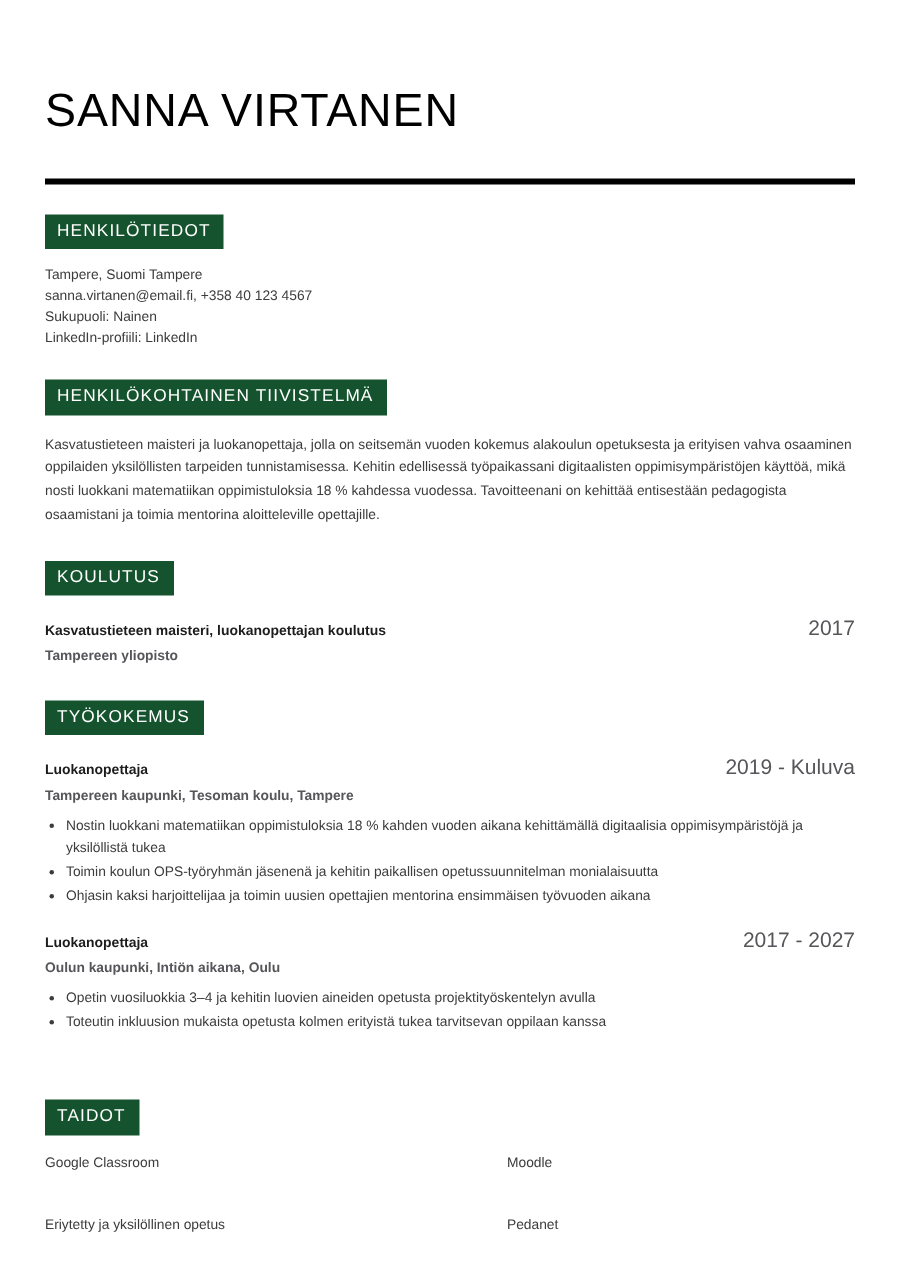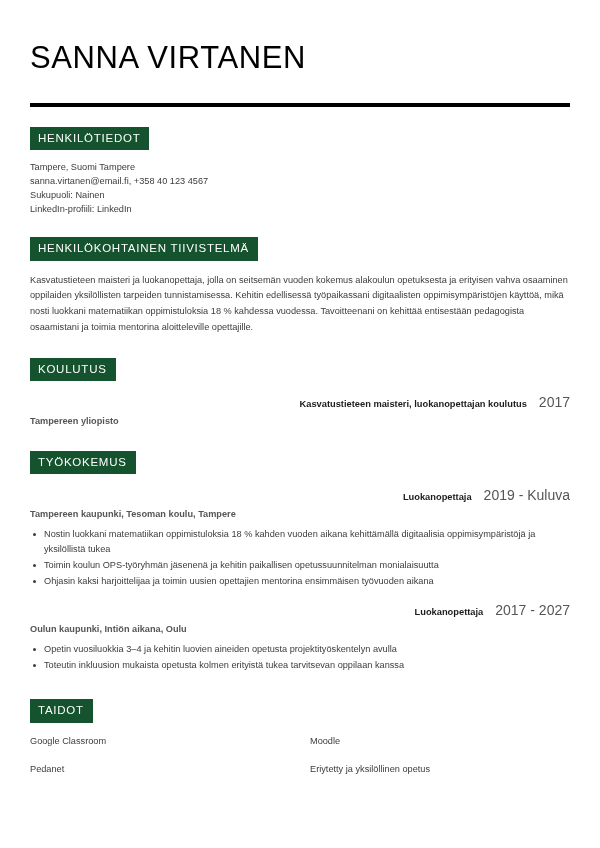--- a/index.html
+++ b/index.html
@@ -20,21 +20,21 @@
     height: 848px;
     background: #ffffff;
     box-sizing: border-box;
     padding: 0 30px;
     overflow: hidden;
   }
 
   
   .header-name {
     margin: 0;
-    padding-top: 40px;
+    padding-top: 56px;
     font-size: 31px;
     line-height: 1.15;
     font-weight: 400;
     letter-spacing: 0.6px;
     color: #000000;
     text-transform: uppercase;
   }
   .header-rule {
     margin-top: 27px;
     height: 4px;
@@ -75,21 +75,21 @@
     max-width: 540px;
     text-align: left;
   }
 
   
   .entry {
     margin-top: 11px;
   }
   .entry-head {
     display: flex;
-    justify-content: flex-end;
+    justify-content: space-between;
     align-items: baseline;
     width: 100%;
   }
   .entry-title {
     font-size: 9.3px;
     font-weight: bold;
     color: #1c1c1c;
     line-height: 1.5;
   }
   .entry-date {
@@ -133,30 +133,31 @@
     background: #3c3c3c;
   }
 
   
   .skills-grid {
     margin-top: 12px;
     display: grid;
     grid-template-columns: 280px 1fr;
     row-gap: 15px;
     column-gap: 0px;
+    gap: 28px;
   }
   .skill-item {
     font-size: 9.2px;
     line-height: 1.5;
     color: #3c3c3c;
   }
 
   .section-koulutus { margin-top: 22px; }
   .section-tyokokemus { margin-top: 22px; }
-  .section-taidot { margin-top: 26px; }
+  .section-taidot { margin-top: 44px; }
   .section-tiivistelma { margin-top: 20px; }
 </style>
 </head>
 <body>
 
 <div class="page">
 
   <h1 class="header-name">SANNA VIRTANEN</h1>
   <div class="header-rule"></div>
 
@@ -216,18 +217,18 @@
         <li>Toteutin inkluusion mukaista opetusta kolmen erityistä tukea tarvitsevan oppilaan kanssa</li>
       </ul>
     </div>
   </div>
 
   <div class="section section-taidot">
     <div class="section-heading">TAIDOT</div>
     <div class="skills-grid">
       <div class="skill-item">Google Classroom</div>
       <div class="skill-item">Moodle</div>
+      <div class="skill-item">Eriytetty ja yksilöllinen opetus</div>
       <div class="skill-item">Pedanet</div>
-      <div class="skill-item">Eriytetty ja yksilöllinen opetus</div>
     </div>
   </div>
 
 </div>
 
 </body></html>

